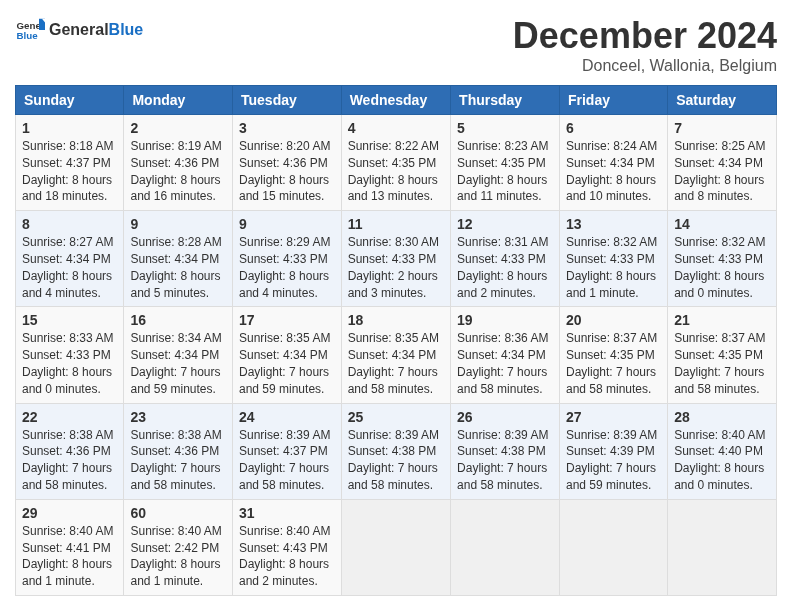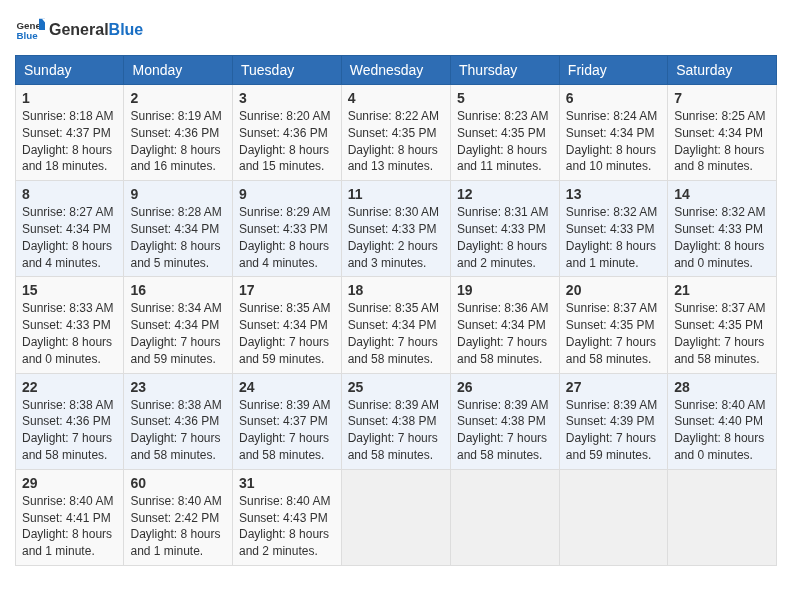--- a/index.html
+++ b/index.html
@@ -41,21 +41,21 @@
       width: 100%;
       border-collapse: collapse;
       border: 1px solid #ccc;
     }
     .calendar th {
       background-color: #2e6db4;
       color: white;
       text-align: left;
       padding: 6px 8px;
       font-size: 14px;
-      font-weight: normal;
+      font-weight: bold;
       border: 1px solid #2560a0;
     }
     .calendar td {
       vertical-align: top;
       padding: 5px 6px;
       border: 1px solid #ddd;
       width: 110px;
       min-height: 80px;
       background: #fff;
       font-size: 11px;
@@ -93,20 +93,24 @@
       <polygon points="32,5 40,5 40,20 32,20" fill="#1a6fc4"></polygon>
       <polygon points="36,5 40,5 40,10" fill="#fff"></polygon>
     </svg>
     <div>
       <div style="display:flex; align-items:baseline; gap:0px;">
         <span style="font-size:16px; font-weight:bold; color:#333;">General</span>
           <span style="font-size:16px; font-weight:bold; color:#1a6fc4;">Blue</span>
       </div>
     </div>
   </div>
+  <div class="title-area">
+    <div class="month-title">December 2024</div>
+    <div class="location-title">Donceel, Wallonia, Belgium</div>
+  </div>
 </div>
 
 <table class="calendar">
   <thead>
     <tr>
       <th>Sunday</th>
       <th>Monday</th>
       <th>Tuesday</th>
       <th>Wednesday</th>
       <th>Thursday</th>

